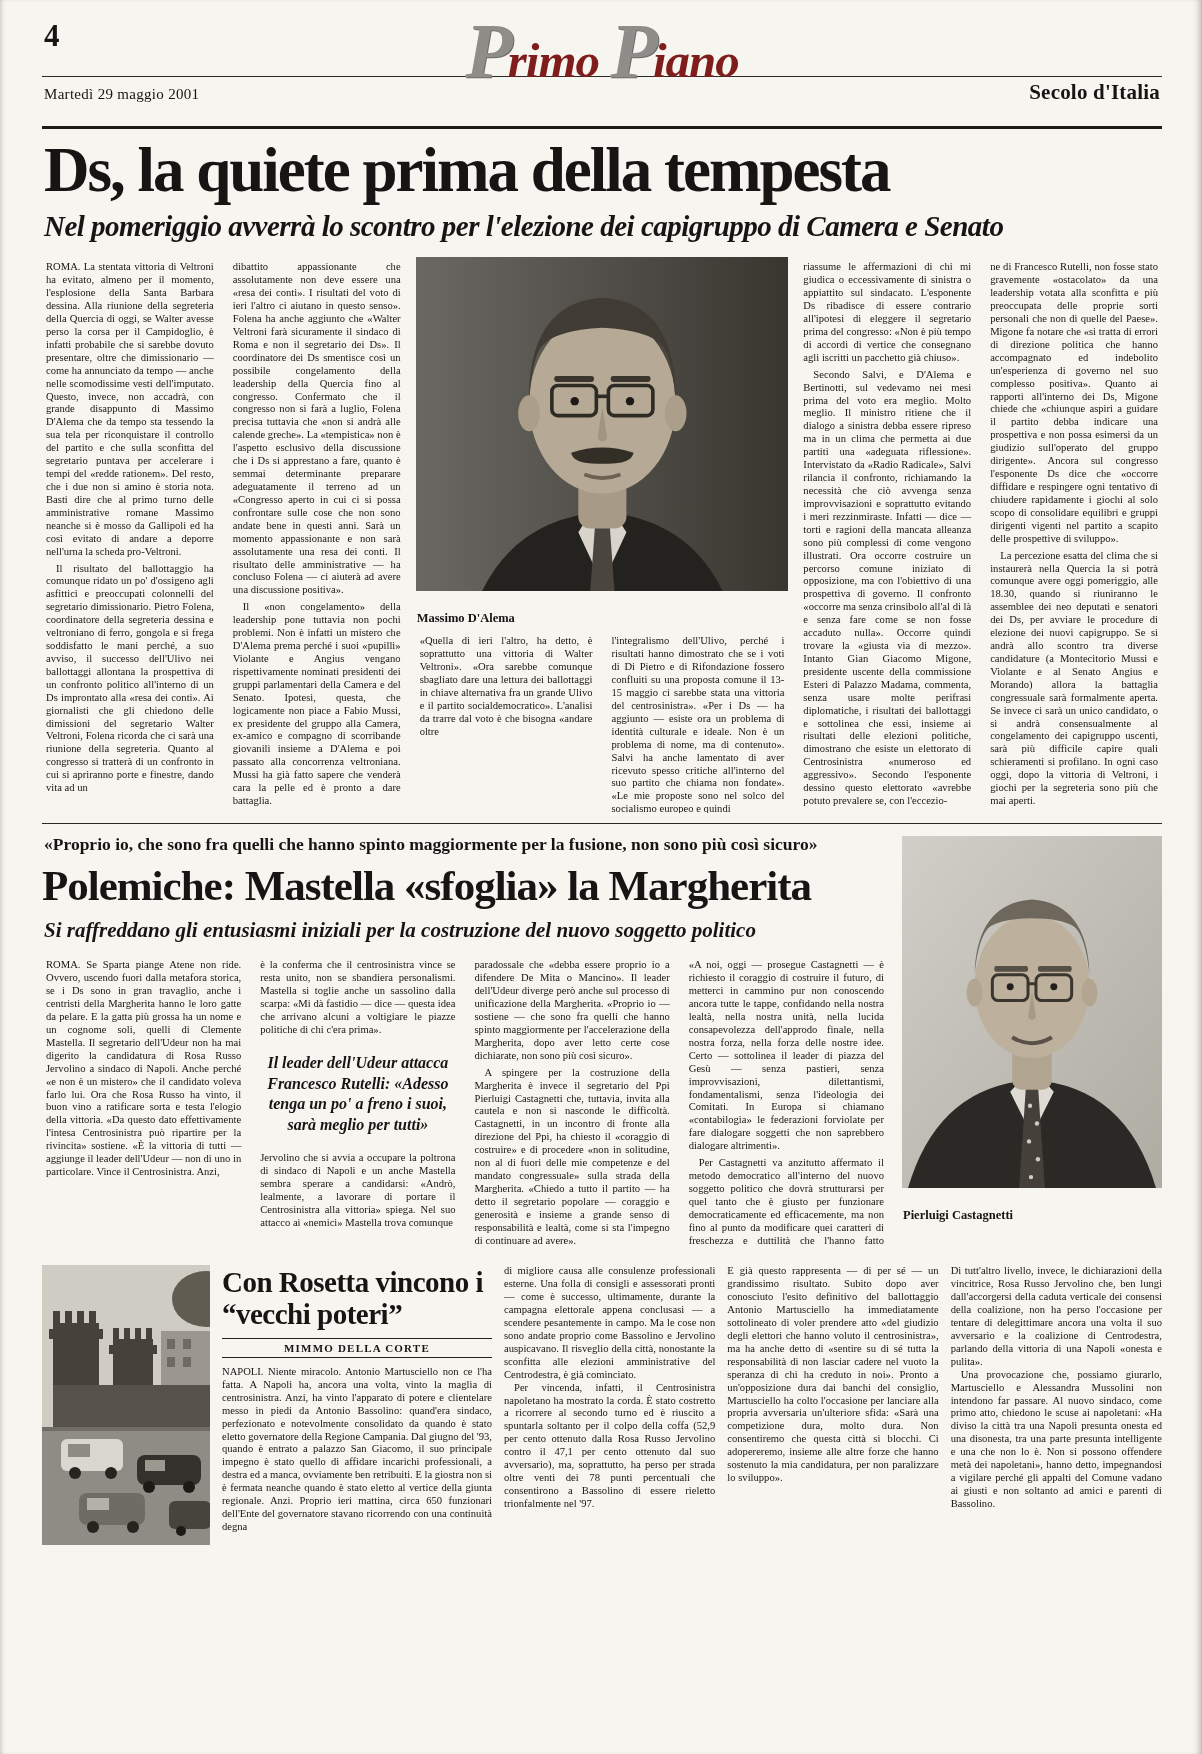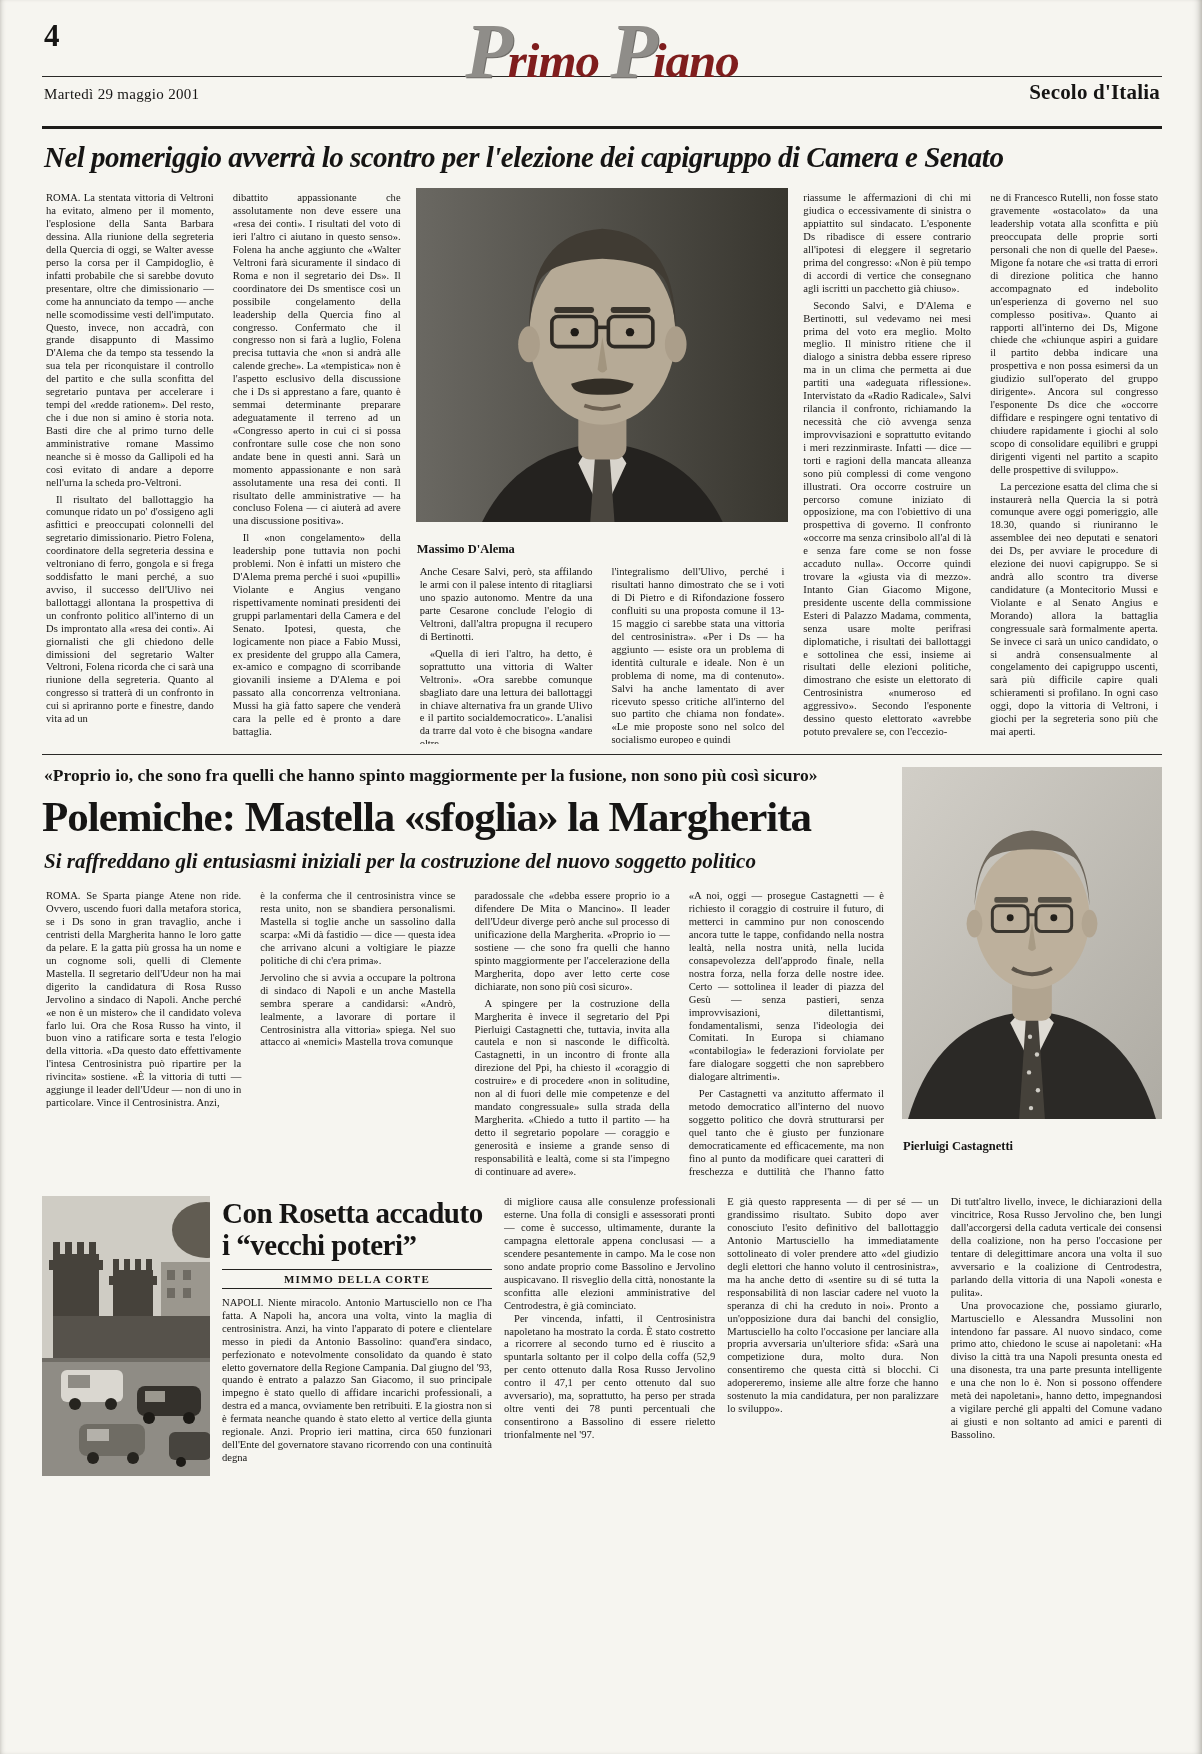--- a/index.html
+++ b/index.html
@@ -72,20 +72,21 @@
     <span class="bigP">P</span><span class="titleRest">rimo </span><span class="bigP">P</span><span class="titleRest">iano</span>
   </div>
   <div class="rule1 rule-under-title"></div>
   <div class="masthead-row">
     <span class="date">Martedì 29 maggio 2001</span>
     <span class="paper">Secolo d'Italia</span>
   </div>
   <div class="rule3"></div>
 
   <div class="a1">
+    <div class="a1-headline">Ds, la quiete prima della tempesta</div>
     <div class="a1-subhead">Nel pomeriggio avverrà lo scontro per l'elezione dei capigruppo di Camera e Senato</div>
 
     <div class="a1-body">
       <div class="col">
           <p>ROMA. La stentata vittoria di Veltroni ha evitato, almeno per il momento, l'esplosione della Santa Barbara dessina. Alla riunione della segreteria della Quercia di oggi, se Walter avesse perso la corsa per il Campidoglio, è infatti probabile che si sarebbe dovuto presentare, oltre che dimissionario — come ha annunciato da tempo — anche nelle scomodissime vesti dell'imputato. Questo, invece, non accadrà, con grande disappunto di Massimo D'Alema che da tempo sta tessendo la sua tela per riconquistare il controllo del partito e che sulla sconfitta del segretario puntava per accelerare i tempi del «redde rationem». Del resto, che i due non si amino è storia nota. Basti dire che al primo turno delle amministrative romane Massimo neanche si è mosso da Gallipoli ed ha così evitato di andare a deporre nell'urna la scheda pro-Veltroni.</p>
           <p>Il risultato del ballottaggio ha comunque ridato un po' d'ossigeno agli asfittici e preoccupati colonnelli del segretario dimissionario. Pietro Folena, coordinatore della segreteria dessina e veltroniano di ferro, gongola e si frega soddisfatto le mani perché, a suo avviso, il successo dell'Ulivo nei ballottaggi allontana la prospettiva di un confronto politico all'interno di un Ds improntato alla «resa dei conti». Ai giornalisti che gli chiedono delle dimissioni del segretario Walter Veltroni, Folena ricorda che ci sarà una riunione della segreteria. Quanto al congresso si tratterà di un confronto in cui si apriranno porte e finestre, dando vita ad un</p>
         </div>
       <div class="col">
           <p>dibattito appassionante che assolutamente non deve essere una «resa dei conti». I risultati del voto di ieri l'altro ci aiutano in questo senso». Folena ha anche aggiunto che «Walter Veltroni farà sicuramente il sindaco di Roma e non il segretario dei Ds». Il coordinatore dei Ds smentisce così un possibile congelamento della leadership della Quercia fino al congresso. Confermato che il congresso non si farà a luglio, Folena precisa tuttavia che «non si andrà alle calende greche». La «tempistica» non è l'aspetto esclusivo della discussione che i Ds si apprestano a fare, quanto è semmai determinante preparare adeguatamente il terreno ad un «Congresso aperto in cui ci si possa confrontare sulle cose che non sono andate bene in questi anni. Sarà un momento appassionante e non sarà assolutamente una resa dei conti. Il risultato delle amministrative — ha concluso Folena — ci aiuterà ad avere una discussione positiva».</p>
           <p>Il «non congelamento» della leadership pone tuttavia non pochi problemi. Non è infatti un mistero che D'Alema prema perché i suoi «pupilli» Violante e Angius vengano rispettivamente nominati presidenti dei gruppi parlamentari della Camera e del Senato. Ipotesi, questa, che logicamente non piace a Fabio Mussi, ex presidente del gruppo alla Camera, ex-amico e compagno di scorribande giovanili insieme a D'Alema e poi passato alla concorrenza veltroniana. Mussi ha già fatto sapere che venderà cara la pelle ed è pronto a dare battaglia.</p>
@@ -117,21 +118,20 @@
             <circle cx="132" cy="146" r="3.5" fill="#1e1b17"></circle>
             <circle cx="178" cy="146" r="3.5" fill="#1e1b17"></circle>
             <path d="M155 150 L151 177 Q155 182 159 177 Z" fill="#a2957f"></path>
             <path d="M129 189 Q155 180 181 189 Q179 199 155 198 Q131 199 129 189 Z" fill="#332e26"></path>
             <path d="M140 207 Q155 213 170 207" stroke="#6d6152" stroke-width="3" fill="none"></path>
           </svg>
         </div>
         <div class="caption">Massimo D'Alema</div>
         <div class="center2-cols">
           <div class="col">
-              <p>Anche Cesare Salvi, però, sta affilando le armi con il palese intento di ritagliarsi uno spazio autonomo. Mentre da una parte Cesarone conclude l'elogio di Veltroni, dall'altra propugna il recupero di Bertinotti.</p>
               <p>«Quella di ieri l'altro, ha detto, è soprattutto una vittoria di Walter Veltroni». «Ora sarebbe comunque sbagliato dare una lettura dei ballottaggi in chiave alternativa fra un grande Ulivo e il partito socialdemocratico». L'analisi da trarre dal voto è che bisogna «andare oltre</p>
             </div>
           <div class="col">
               <p>l'integralismo dell'Ulivo, perché i risultati hanno dimostrato che se i voti di Di Pietro e di Rifondazione fossero confluiti su una proposta comune il 13-15 maggio ci sarebbe stata una vittoria del centrosinistra». «Per i Ds — ha aggiunto — esiste ora un problema di identità culturale e ideale. Non è un problema di nome, ma di contenuto». Salvi ha anche lamentato di aver ricevuto spesso critiche all'interno del suo partito che chiama non fondate». «Le mie proposte sono nel solco del socialismo europeo e quindi</p>
             </div>
         </div>
       </div>
 
       <div class="col">
           <p>riassume le affermazioni di chi mi giudica o eccessivamente di sinistra o appiattito sul sindacato. L'esponente Ds ribadisce di essere contrario all'ipotesi di eleggere il segretario prima del congresso: «Non è più tempo di accordi di vertice che consegnano agli iscritti un pacchetto già chiuso».</p>
@@ -150,20 +150,21 @@
       <div class="a2-headline">Polemiche: Mastella «sfoglia» la Margherita</div>
       <div class="a2-subhead">Si raffreddano gli entusiasmi iniziali per la costruzione del nuovo soggetto politico</div>
       <div class="a2-body">
         <div class="col">
             <p>ROMA. Se Sparta piange Atene non ride. Ovvero, uscendo fuori dalla metafora storica, se i Ds sono in gran travaglio, anche i centristi della Margherita hanno le loro gatte da pelare. E la gatta più grossa ha un nome e un cognome soli, quelli di Clemente Mastella. Il segretario dell'Udeur non ha mai digerito la candidatura di Rosa Russo Jervolino a sindaco di Napoli. Anche perché «e non è un mistero» che il candidato voleva farlo lui. Ora che Rosa Russo ha vinto, il buon vino a ratificare sorta e testa l'elogio della vittoria. «Da questo dato effettivamente l'intesa Centrosinistra può ripartire per la rivincita» sostiene. «È la vittoria di tutti — aggiunge il leader dell'Udeur — non di uno in particolare. Vince il Centrosinistra. Anzi,</p>
           </div>
         <div class="col">
           <div>
               <p>è la conferma che il centrosinistra vince se resta unito, non se sbandiera personalismi. Mastella si toglie anche un sassolino dalla scarpa: «Mi dà fastidio — dice — questa idea che arrivano alcuni a voltigiare le piazze politiche di chi c'era prima».</p>
             </div>
+          <div class="pullquote">Il leader dell'Udeur attacca Francesco Rutelli: «Adesso tenga un po' a freno i suoi, sarà meglio per tutti»</div>
           <div>
               <p>Jervolino che si avvia a occupare la poltrona di sindaco di Napoli e un anche Mastella sembra sperare a candidarsi: «Andrò, lealmente, a lavorare di portare il Centrosinistra alla vittoria» spiega. Nel suo attacco ai «nemici» Mastella trova comunque</p>
             </div>
         </div>
         <div class="col">
             <p>paradossale che «debba essere proprio io a difendere De Mita o Mancino». Il leader dell'Udeur diverge però anche sul processo di unificazione della Margherita. «Proprio io — sostiene — che sono fra quelli che hanno spinto maggiormente per l'accelerazione della Margherita, dopo aver letto certe cose dichiarate, non sono più così sicuro».</p>
             <p>A spingere per la costruzione della Margherita è invece il segretario del Ppi Pierluigi Castagnetti che, tuttavia, invita alla cautela e non si nasconde le difficoltà. Castagnetti, in un incontro di fronte alla direzione del Ppi, ha chiesto il «coraggio di costruire» e di procedere «non in solitudine, non al di fuori delle mie competenze e del mandato congressuale» sulla strada della Margherita. «Chiedo a tutto il partito — ha detto il segretario popolare — coraggio e generosità e insieme a grande senso di responsabilità e lealtà, come si sta l'impegno di continuare ad avere».</p>
           </div>
         <div class="col">
             <p>«A noi, oggi — prosegue Castagnetti — è richiesto il coraggio di costruire il futuro, di metterci in cammino pur non conoscendo ancora tutte le tappe, confidando nella nostra lealtà, nella nostra unità, nella lucida consapevolezza dell'approdo finale, nella nostra forza, nella forza delle nostre idee. Certo — sottolinea il leader di piazza del Gesù — senza pastieri, senza improvvisazioni, dilettantismi, fondamentalismi, senza l'ideologia dei Comitati. In Europa si chiamano «contabilogia» le federazioni forviolate per fare dialogare soggetti che non saprebbero dialogare altrimenti».</p>
@@ -249,21 +250,21 @@
           <rect x="46" y="233" width="22" height="12" fill="#b4b1aa"></rect>
           <circle cx="52" cy="262" r="6" fill="#26241f"></circle>
             <circle cx="92" cy="262" r="6" fill="#26241f"></circle>
           <rect x="128" y="236" width="42" height="28" rx="6" fill="#47443e"></rect>
           <circle cx="140" cy="266" r="5" fill="#1c1a16"></circle>
         </g>
       </svg>
     </div>
 
     <div class="a3-colA">
-      <div class="a3-headline">Con Rosetta accaduto i “vecchi poteri”</div>
+      <div class="a3-headline">Con Rosetta vincono i “vecchi poteri”</div>
       <div class="byline-box">MIMMO DELLA CORTE</div>
       <div class="lead-text">
           <p>NAPOLI. Niente miracolo. Antonio Martusciello non ce l'ha fatta. A Napoli ha, ancora una volta, vinto la maglia di centrosinistra. Anzi, ha vinto l'apparato di potere e clientelare messo in piedi da Antonio Bassolino: quand'era sindaco, perfezionato e notevolmente consolidato da quando è stato eletto governatore della Regione Campania. Dal giugno del '93, quando è entrato a palazzo San Giacomo, il suo principale impegno è stato quello di affidare incarichi professionali, a destra ed a manca, ovviamente ben retribuiti. E la giostra non si è fermata neanche quando è stato eletto al vertice della giunta regionale. Anzi. Proprio ieri mattina, circa 650 funzionari dell'Ente del governatore stavano ricorrendo con una continuità degna</p>
         </div>
     </div>
     <div class="a3-col">
         <p>di migliore causa alle consulenze professionali esterne. Una folla di consigli e assessorati pronti — come è successo, ultimamente, durante la campagna elettorale appena conclusasi — a scendere pesantemente in campo. Ma le cose non sono andate proprio come Bassolino e Jervolino auspicavano. Il risveglio della città, nonostante la sconfitta alle elezioni amministrative del Centrodestra, è già cominciato.</p>
         <p>Per vincenda, infatti, il Centrosinistra napoletano ha mostrato la corda. È stato costretto a ricorrere al secondo turno ed è riuscito a spuntarla soltanto per il colpo della coffa (52,9 per cento ottenuto dalla Rosa Russo Jervolino contro il 47,1 per cento ottenuto dal suo avversario), ma, soprattutto, ha perso per strada oltre venti dei 78 punti percentuali che consentirono a Bassolino di essere rieletto trionfalmente nel '97.</p>
       </div>
     <div class="a3-col">

